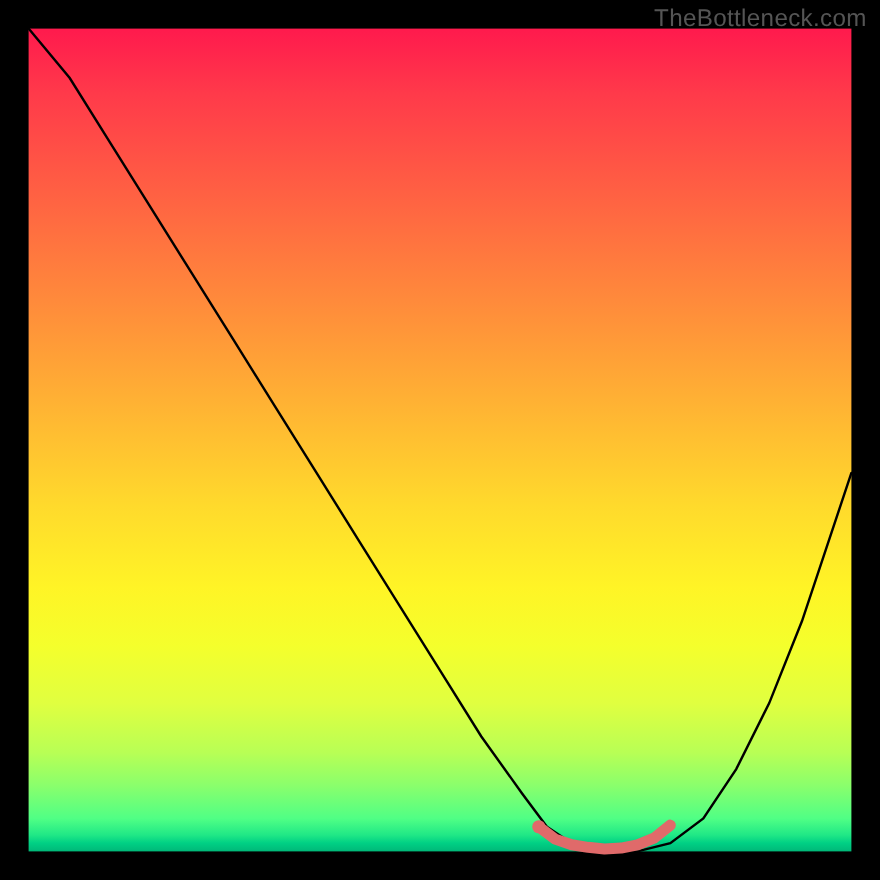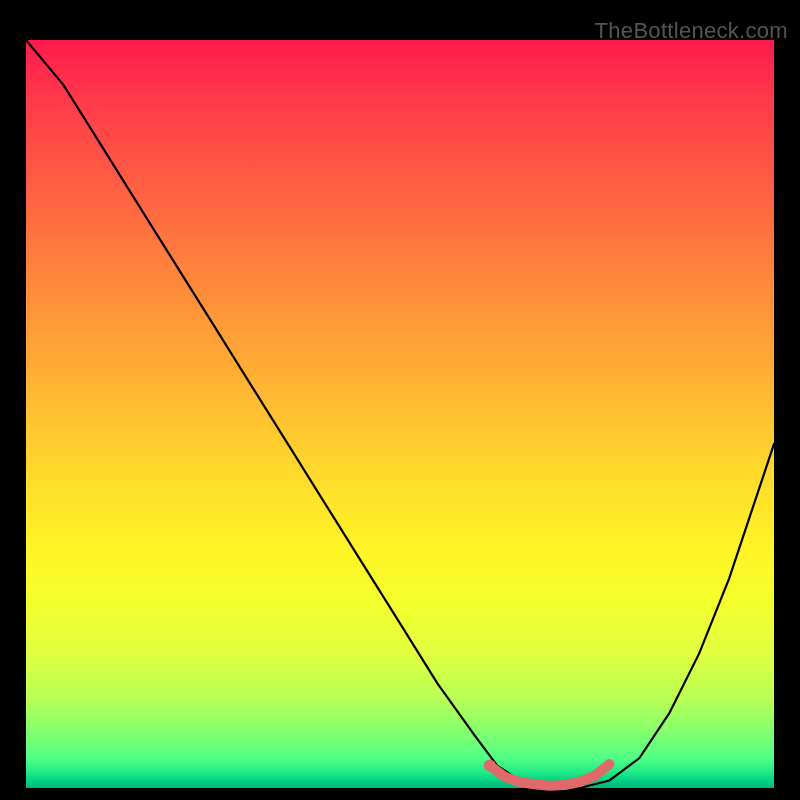--- a/index.html
+++ b/index.html
@@ -9,21 +9,20 @@
     width: 800px;
     height: 800px;
     overflow: hidden;
     font-family: Arial, sans-serif;
   }
   .container {
     position: relative;
     width: 800px;
     height: 672px;
     background: #000;
-    margin-top: 14px;
   }
   .watermark {
     position: absolute;
     top: 4px;
     right: 12px;
     color: #555;
     font-size: 22px;
     font-weight: 500;
     letter-spacing: 0.3px;
     z-index: 10;

